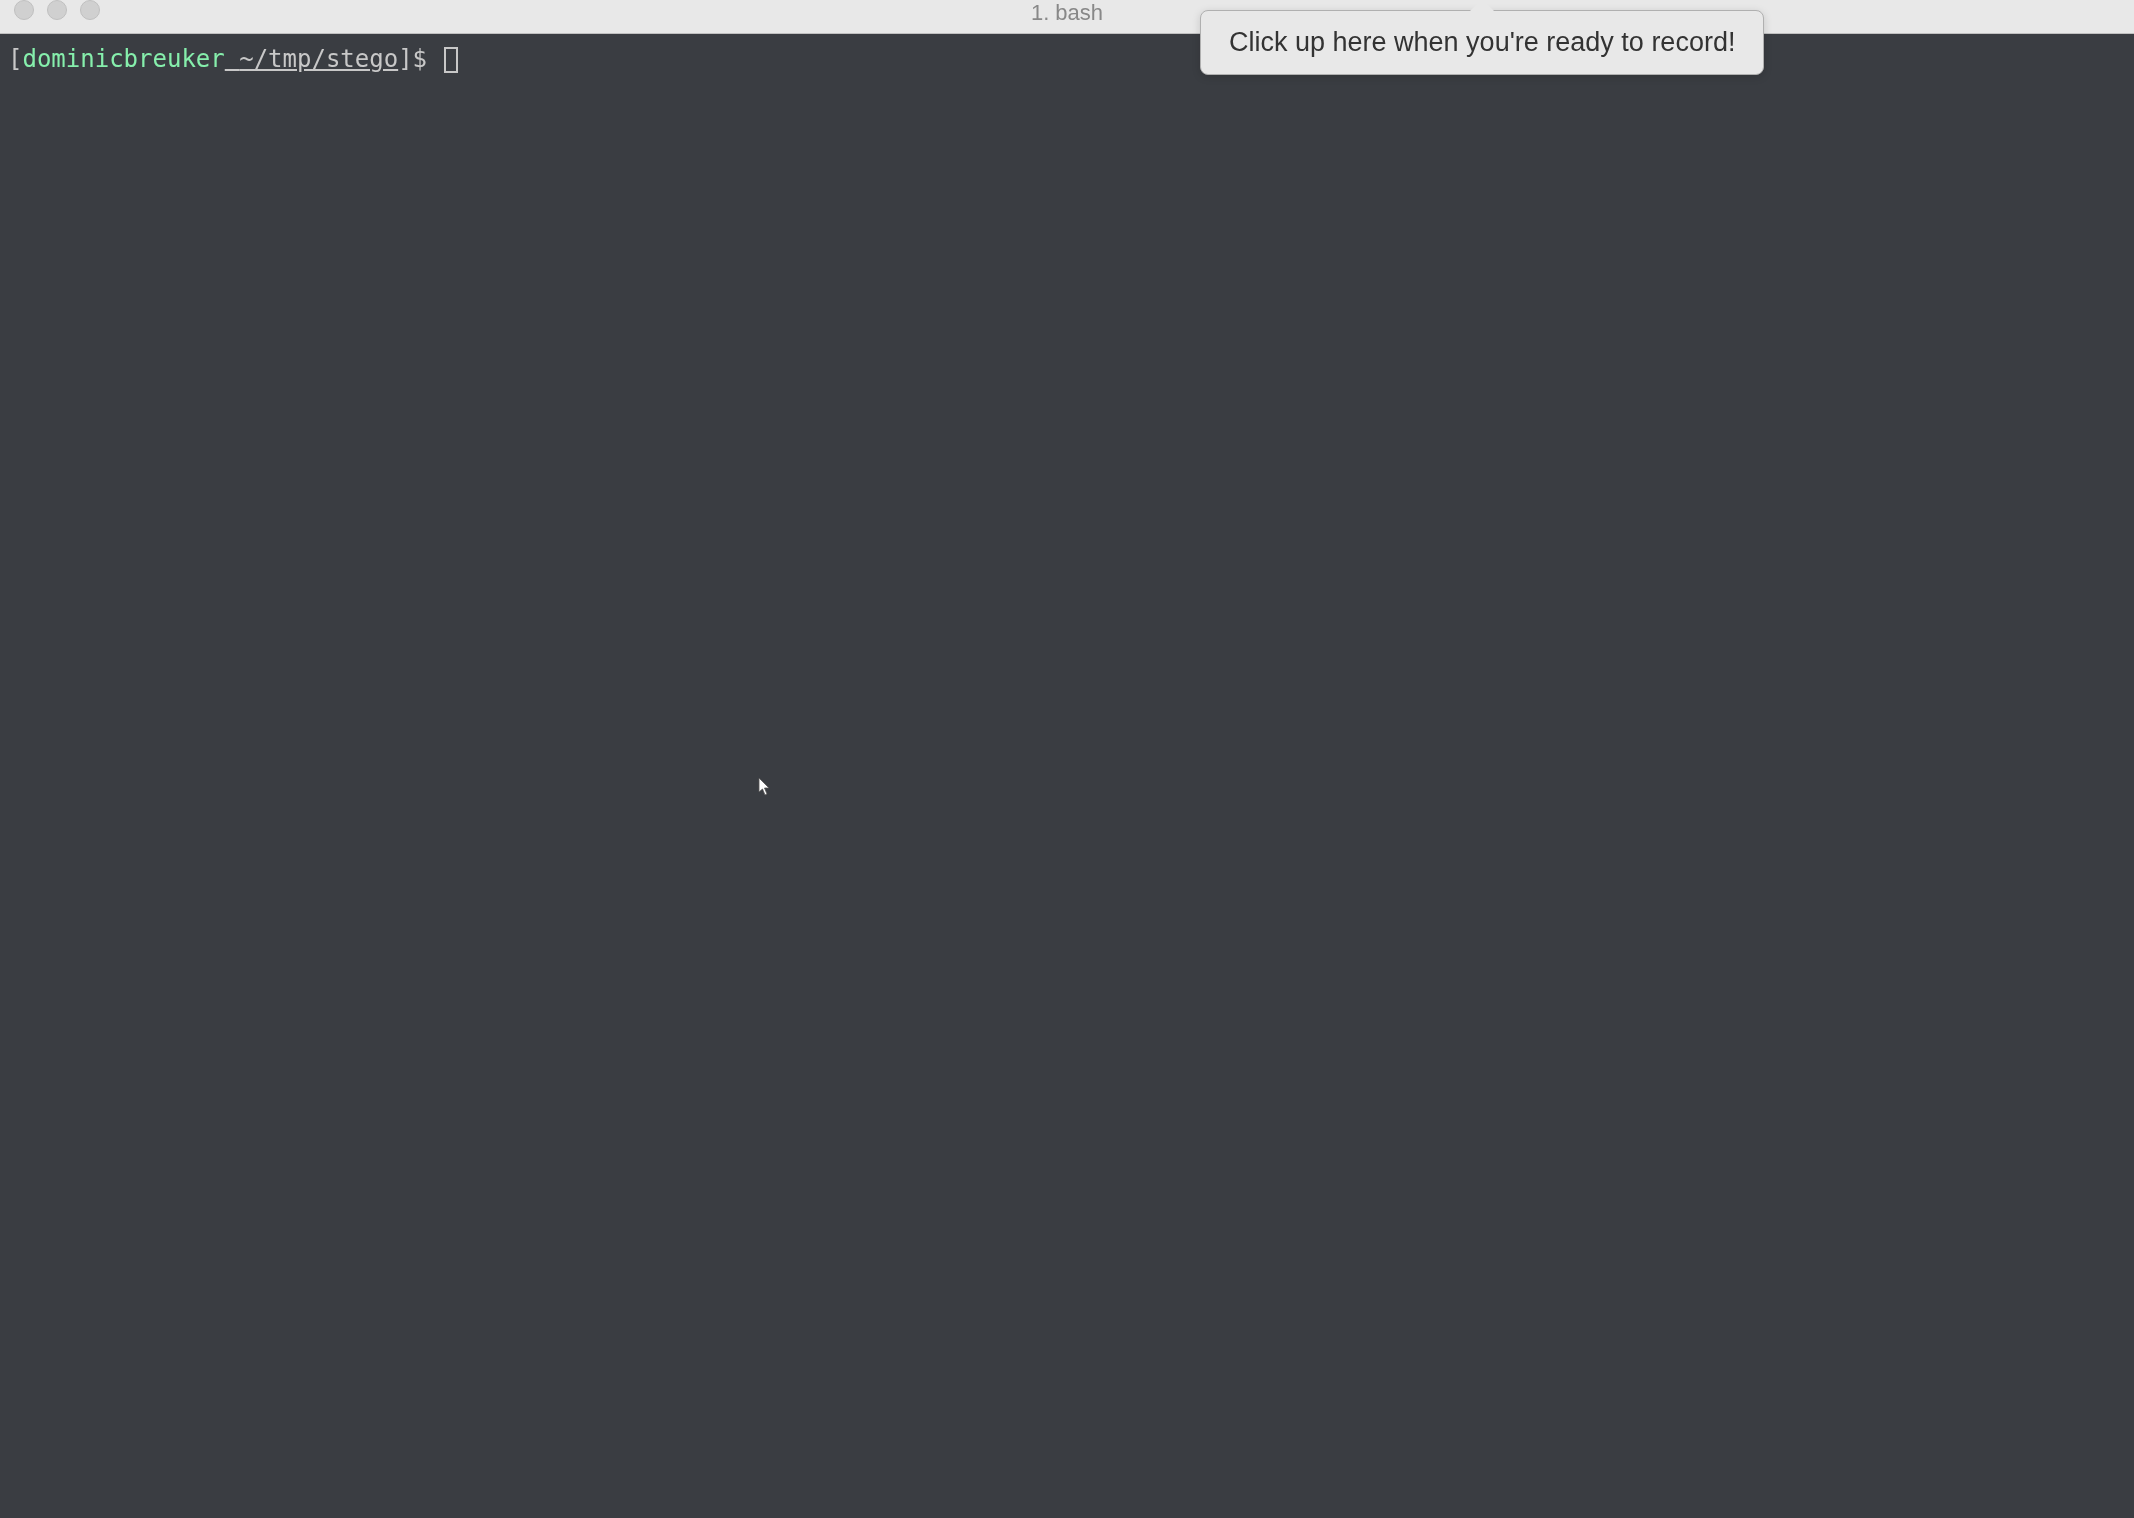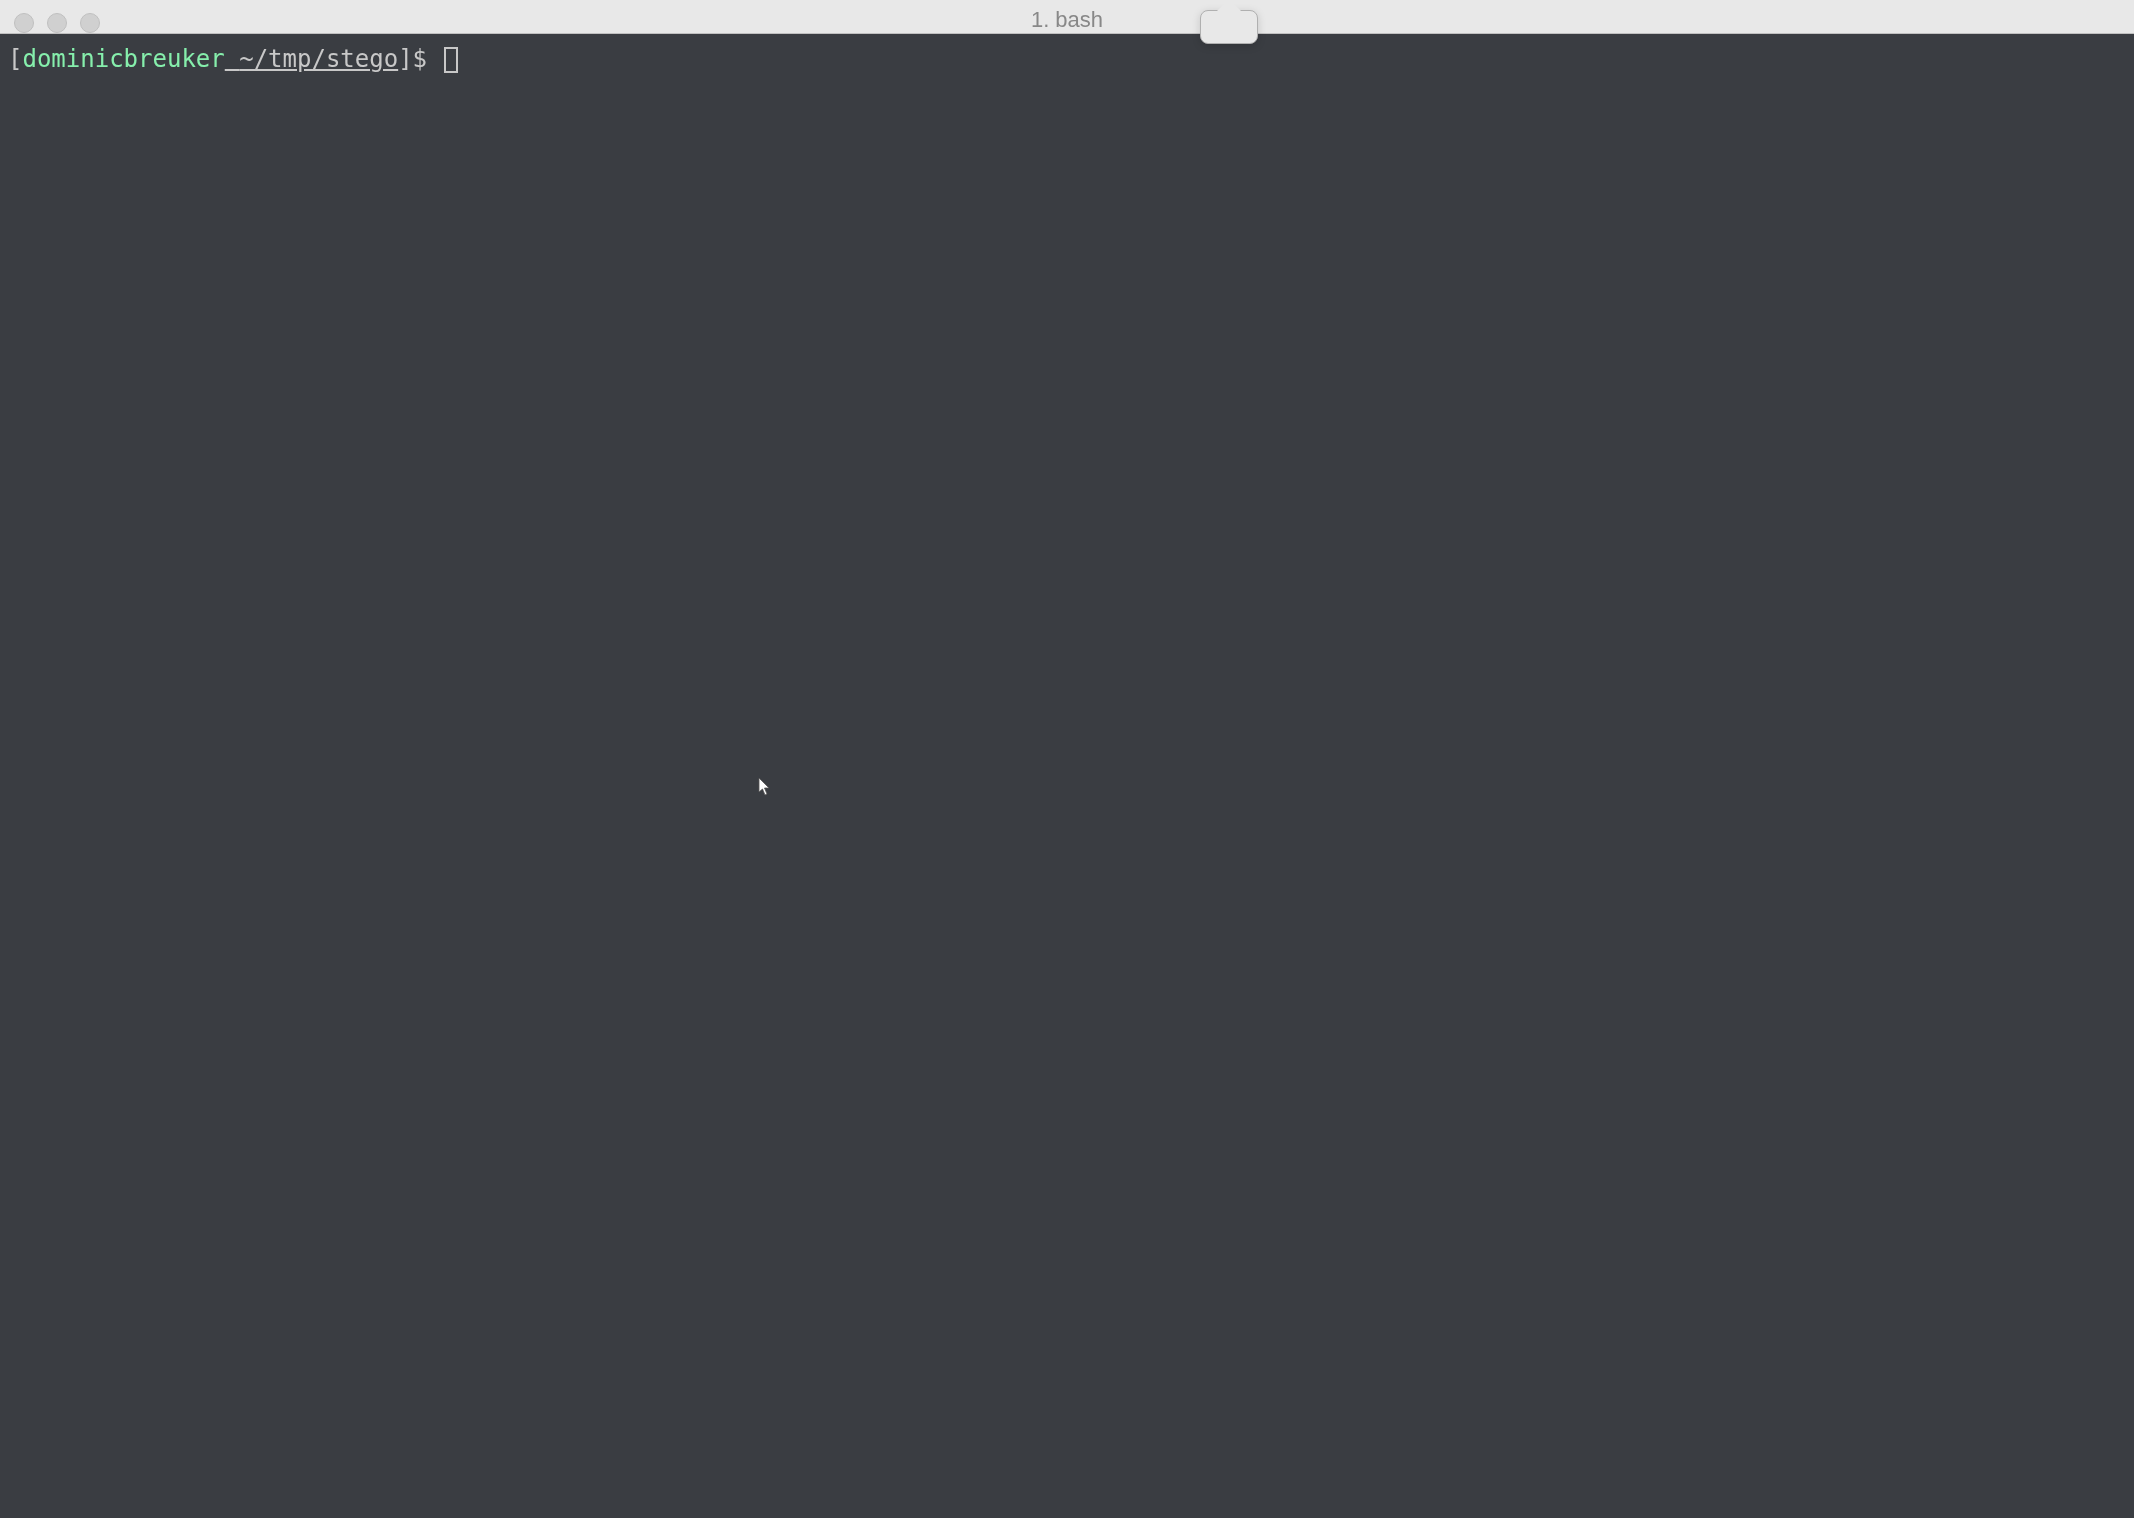--- a/index.html
+++ b/index.html
@@ -15,21 +15,21 @@
       height: 1518px;
       overflow: hidden;
       position: relative;
     }
     
     .titlebar {
       background: #e8e8e8;
       height: 34px;
       width: 100%;
       display: flex;
-      align-items: flex-end;
+      align-items: flex-start;
       position: relative;
       border-bottom: 1px solid #c0c0c0;
     }
     
     .traffic-lights {
       display: flex;
       gap: 13px;
       padding-left: 14px;
       align-items: center;
     }
@@ -153,13 +153,14 @@
 
   <div class="mouse-cursor">
     <svg viewBox="0 0 14 20">
       <path d="M 1 1 L 1 15 L 4.5 12 L 7 18 L 9 17 L 6.5 11 L 11 11 Z" fill="#ffffff" stroke="#555" stroke-width="0.8"></path>
     </svg>
   </div>
 </div>
 
 <div class="tooltip">
   <div class="tooltip-arrow"></div>
+  <span>Click up here when you're ready to record!</span>
 </div>
 
 </body></html>

